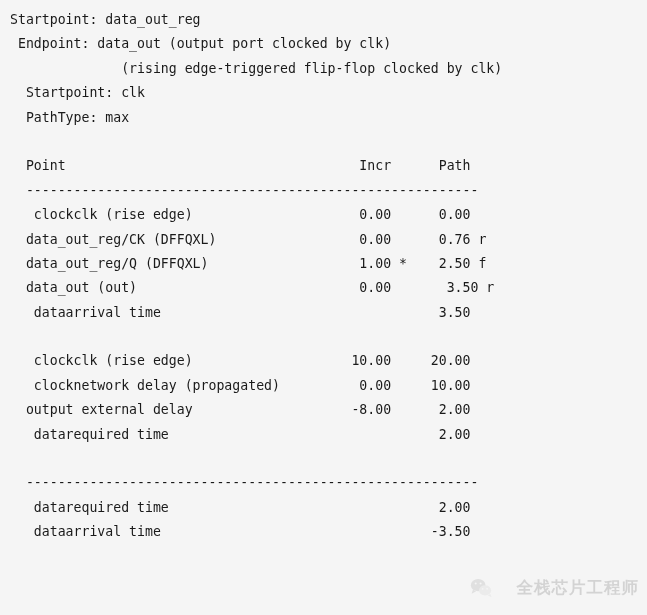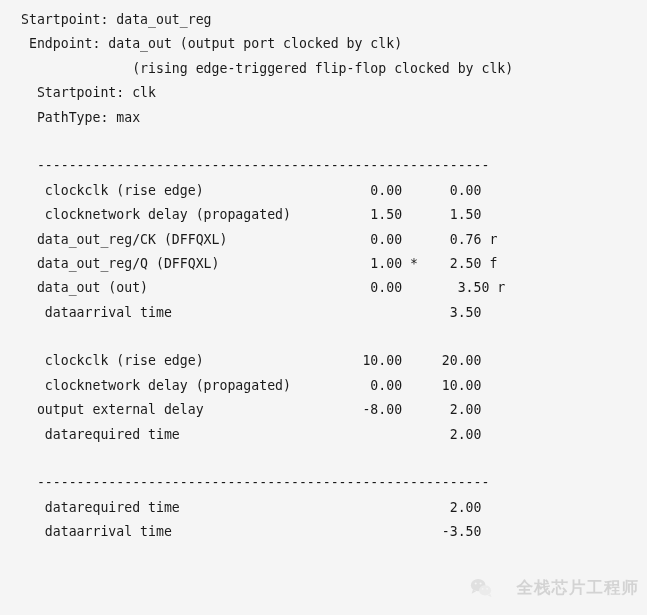--- a/index.html
+++ b/index.html
@@ -10,21 +10,21 @@
     width: 647px;
     height: 615px;
     background: #f5f5f5;
     font-family: "DejaVu Sans Mono", "Liberation Mono", monospace;
     overflow: hidden;
     position: relative;
   }
 
   #report {
     position: absolute;
-    left: 15px;
+    left: 4px;
     top: 0;
     width: 577px;
     height: 615px;
     box-sizing: border-box;
     padding: 8px 0 0 6px;
   }
 
   .line {
     font-size: 13.2px;
     line-height: 24.4px;
@@ -74,24 +74,24 @@
 <div id="report">
 
   <div class="line">Startpoint: data_out_reg</div>
   <div class="line"> Endpoint: data_out (output port clocked by clk)</div>
   <div class="line">              (rising edge-triggered flip-flop clocked by clk)</div>
   <div class="line">  Startpoint: clk</div>
   <div class="line">  PathType: max</div>
 
   <div class="line blank">.</div>
 
+  <div class="line">  Point                                     Incr      Path</div>
   <div class="line sep">  ---------------------------------------------------------</div>
 
   <div class="line">   clockclk (rise edge)                     0.00      0.00</div>
-  <div class="line">   clocknetwork delay (propagated)          1.50      1.50</div>
   <div class="line">  data_out_reg/CK (DFFQXL)                  0.00      0.76 r</div>
   <div class="line">  data_out_reg/Q (DFFQXL)                   1.00 *    2.50 f</div>
   <div class="line">  data_out (out)                            0.00       3.50 r</div>
   <div class="line">   dataarrival time                                   3.50</div>
 
   <div class="line blank">.</div>
 
   <div class="line">   clockclk (rise edge)                    10.00     20.00</div>
   <div class="line">   clocknetwork delay (propagated)          0.00     10.00</div>
   <div class="line">  output external delay                    -8.00      2.00</div>

